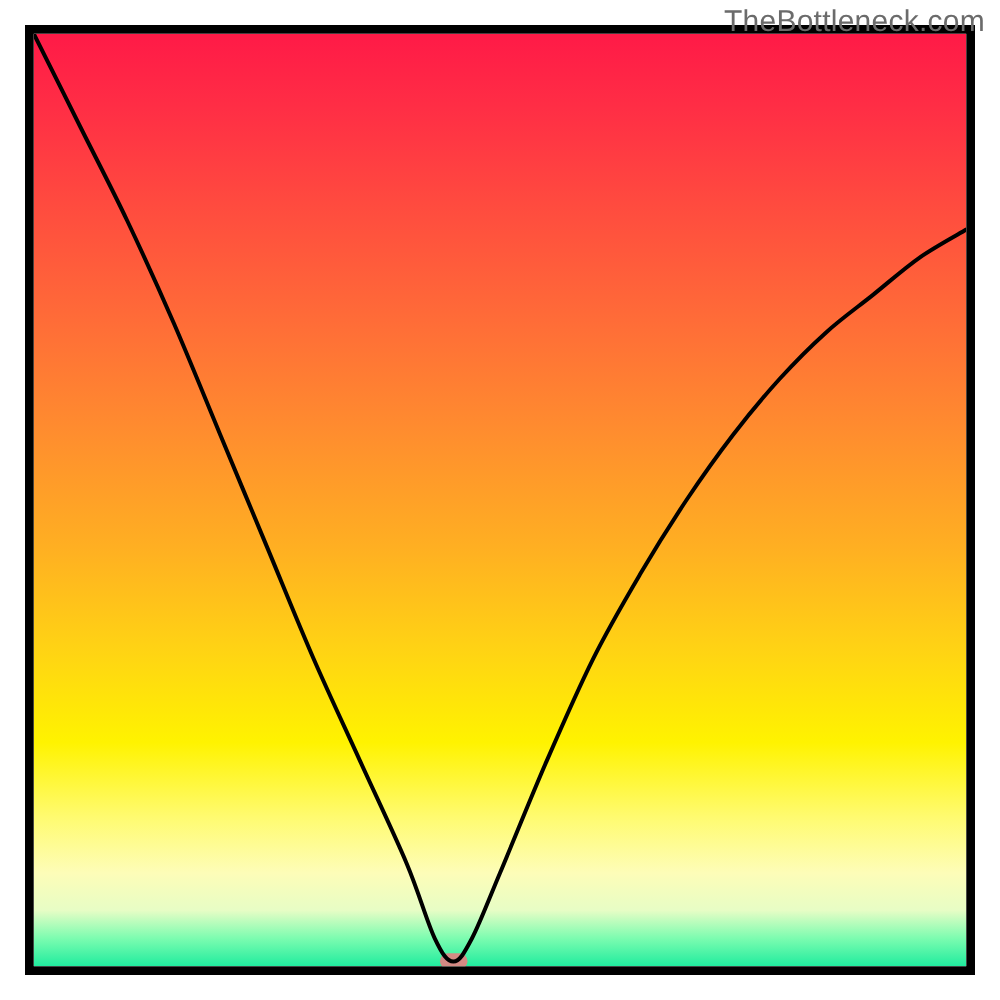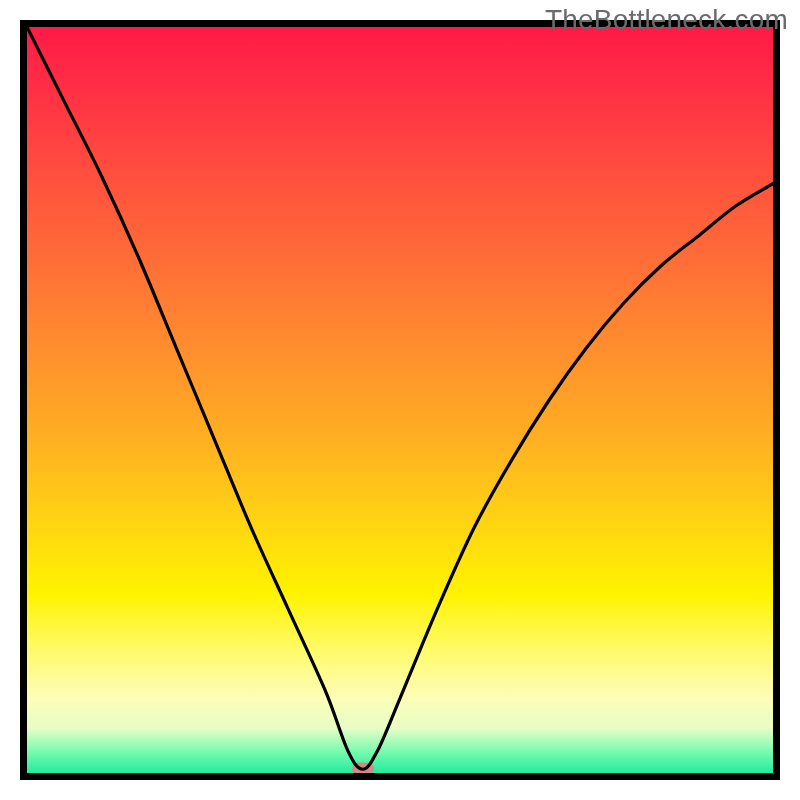--- a/index.html
+++ b/index.html
@@ -13,21 +13,21 @@
   }
   .chart-frame {
     position: relative;
     width: 800px;
     height: 800px;
   }
   .watermark {
     position: absolute;
     top: 4px;
     right: 12px;
-    font-size: 28px;
+    font-size: 24px;
     font-weight: 500;
     color: #6b6b6b;
     letter-spacing: 0.2px;
     z-index: 20;
     user-select: none;
   }
   .plot-area {
     position: absolute;
     left: 20px;
     top: 20px;

